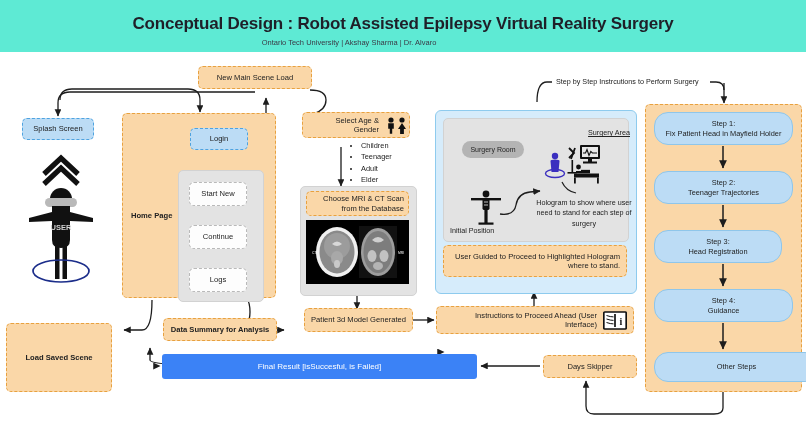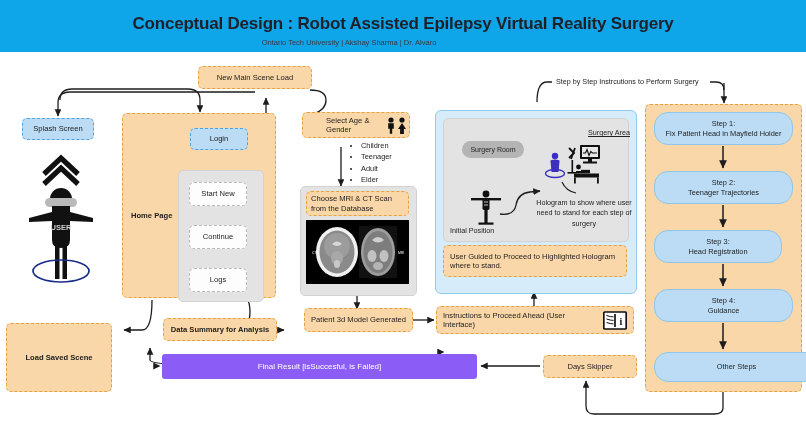--- a/index.html
+++ b/index.html
@@ -8,46 +8,46 @@
     background:#ffffff;
     font-family:"Liberation Sans","DejaVu Sans",sans-serif;
     overflow:hidden;
     position:relative;
   }
   #canvas{position:relative;width:806px;height:421px;}
 
   
   .header{
     position:absolute;left:0;top:0;width:806px;height:52px;
-    background:#0ea5e9;
+    background:#5eead4;
   }
   .header-title{
     position:absolute;left:0;top:14px;width:806px;text-align:center;
     font-size:17px;font-weight:bold;color:#1f1f28;letter-spacing:-.2px;
   }
   .header-sub{
     position:absolute;left:0;top:38px;width:698px;text-align:center;
     font-size:7.5px;color:#3a3a46;
   }
 
   
   .node{position:absolute;box-sizing:border-box;display:flex;align-items:center;
-        justify-content:center;text-align:left;line-height:1.25;}
+        justify-content:center;text-align:right;line-height:1.25;}
   .orange{background:#fad7a8;border:1.4px dashed #e8a13f;border-radius:5px;
           color:#222;font-size:7.6px;}
   .orange-solidtext{font-weight:bold;}
   .blue{background:#bcdcf5;border:1.4px dashed #4ea3e0;border-radius:5px;
         color:#1c1c1c;font-size:7.6px;}
   .bluefill{background:#bcdcf5;border:1px solid #8fc6ea;border-radius:14px;
         color:#1c1c1c;font-size:7.4px;}
   .grey{background:#e3e3e3;border:1px solid #d2d2d2;border-radius:5px;}
   .greybox{background:#fdfdfd;border:1.3px dashed #b9b9b9;border-radius:5px;
            color:#242424;font-size:7.6px;}
   .bluepanel{background:#d6ecfb;border:1.6px solid #8ecbee;border-radius:6px;}
-  .green{background:#8b5cf6;border-radius:3px;color:#fff;font-size:8px;}
+  .green{background:#3b82f6;border-radius:3px;color:#fff;font-size:8px;}
   .plainlabel{position:absolute;font-size:7.2px;color:#222;}
   .listbox{position:absolute;font-size:7.4px;color:#1c1c1c;line-height:1.55;}
   .listbox li{margin:0;padding:0;}
   .listbox ul{margin:0;padding-left:9px;list-style:disc;}
 
   svg.wires{position:absolute;left:0;top:0;width:806px;height:421px;
             pointer-events:none;}
   .scanimg{position:absolute;background:#000;}
 </style>
 </head>

